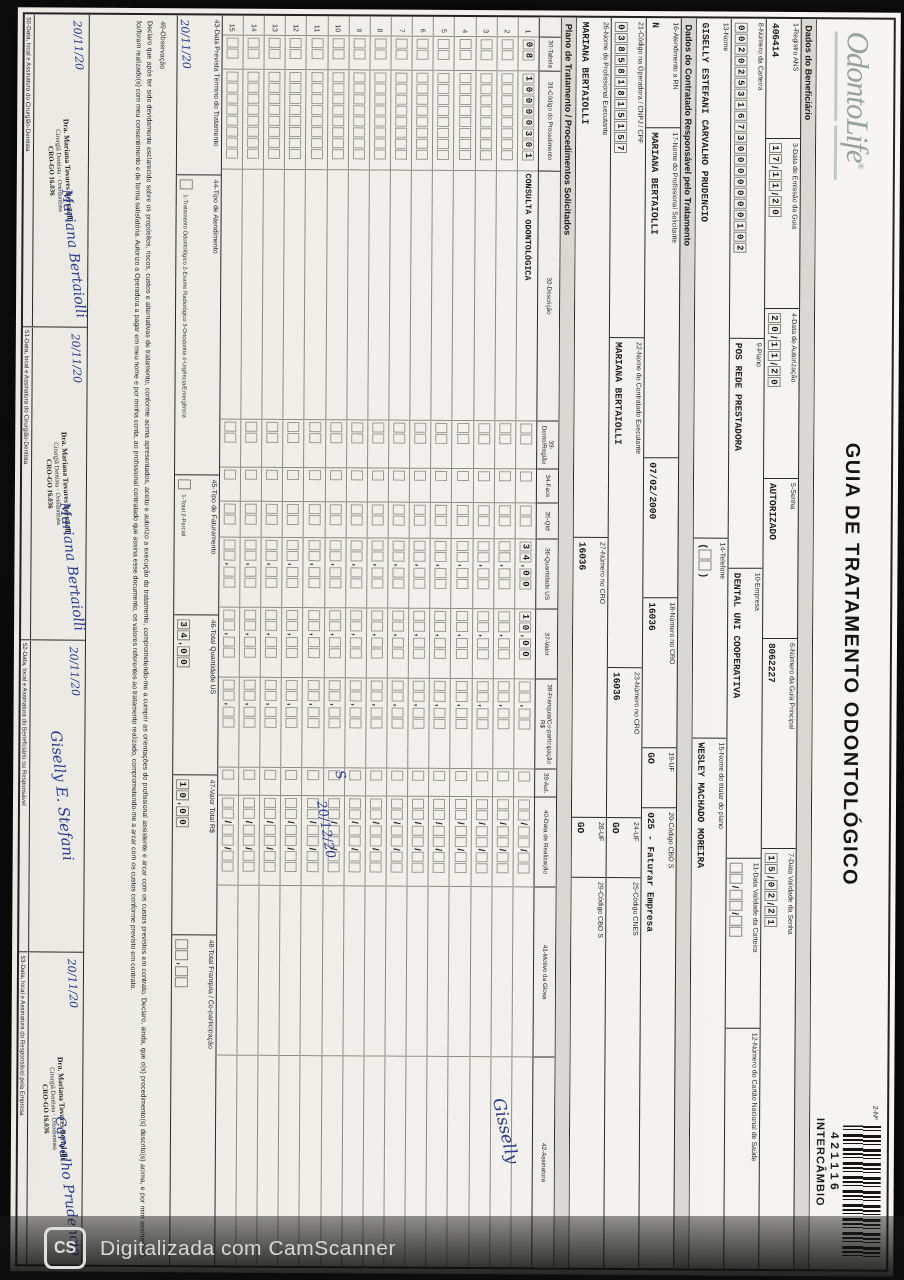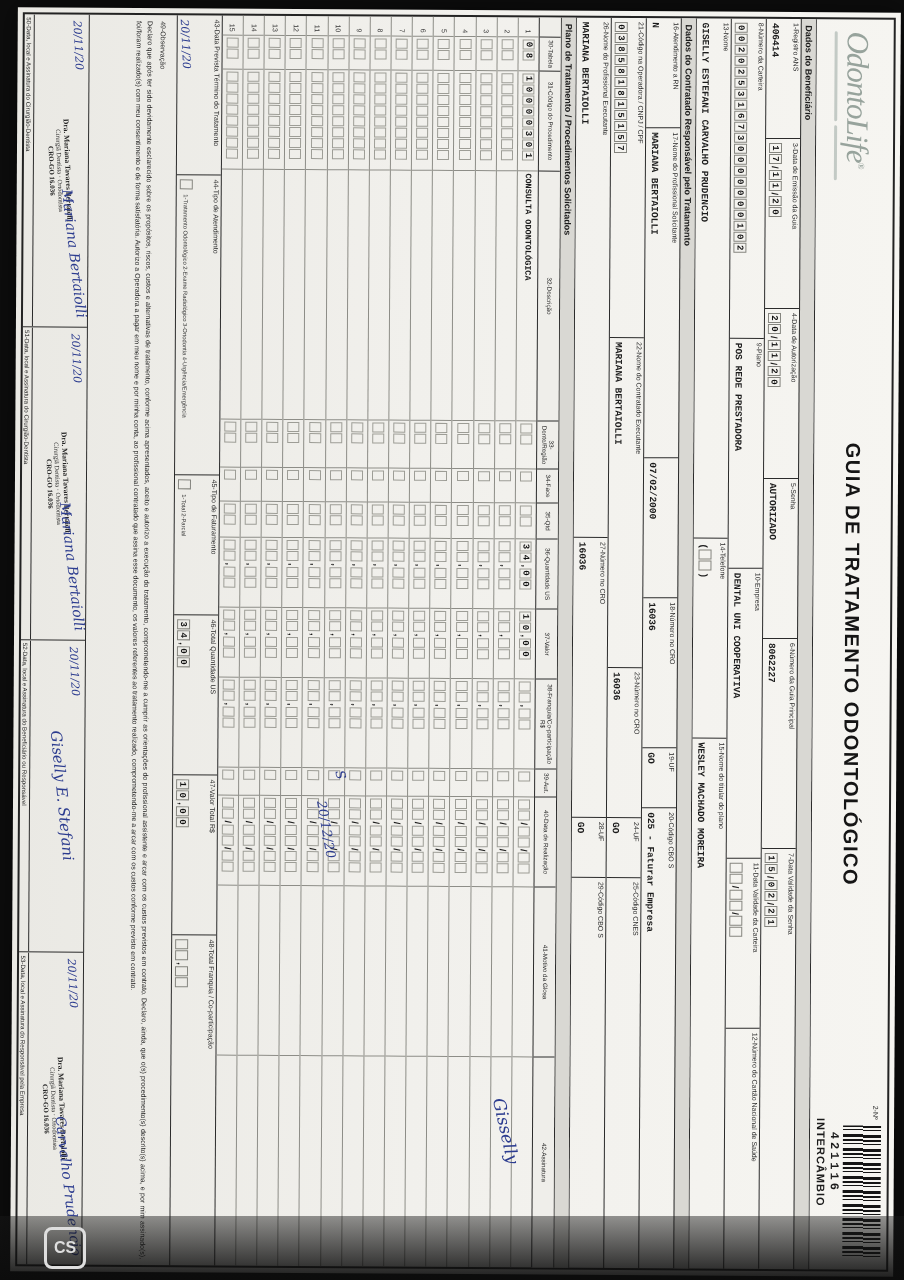--- a/index.html
+++ b/index.html
@@ -1435,14 +1435,15 @@
             <div class="sig-label">53-Data, local e Assinatura do Responsável pela Empresa</div>
           </div>
         </div>
 
       </div>
     </div>
   </div>
 
   <div class="wm">
     <div class="wm-logo">CS</div>
+    <div class="wm-text">Digitalizada com CamScanner</div>
   </div>
 </div>
 
 </body></html>

